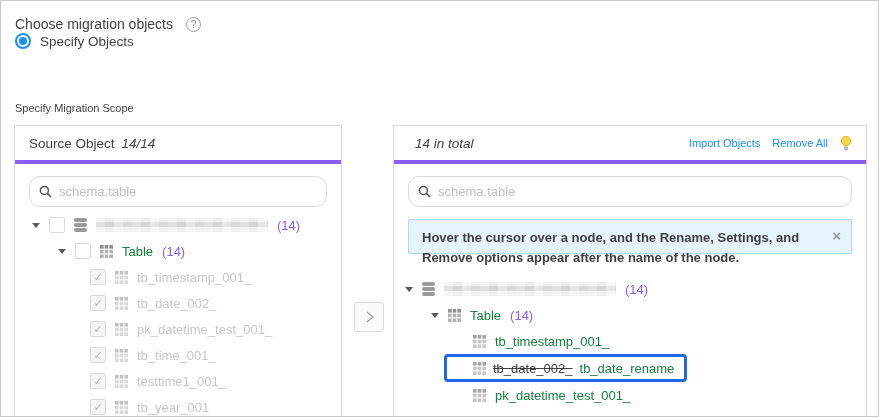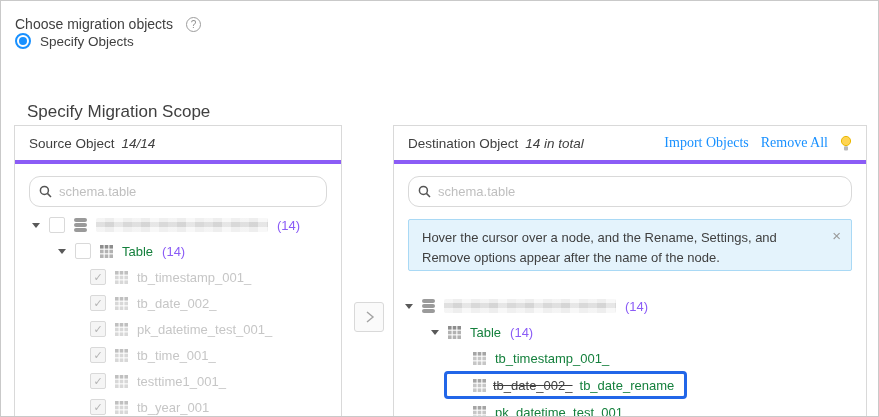--- a/index.html
+++ b/index.html
@@ -14,49 +14,49 @@
   .help-badge {
     display:inline-flex; width:15px; height:15px; border:1px solid #9d9d9d; border-radius:50%;
     color:#8f8f8f; font-size:10px; align-items:center; justify-content:center; cursor:default;
   }
   .radio-row { position:absolute; left:14px; top:32px; display:flex; align-items:center; gap:26px; }
   .radio-opt { display:flex; align-items:center; gap:9px; cursor:pointer; font-size:13.5px; }
   .radio { width:16px; height:16px; border-radius:50%; position:relative; background:#fff; }
   .radio.checked { border:2px solid #1890ff; }
   .radio.checked::after { content:""; position:absolute; left:2px; top:2px; width:8px; height:8px; border-radius:50%; background:#1890ff; }
   .radio.unchecked { border:1px solid #bfbfbf; }
-  .scope-label { position:absolute; left:14px; top:101px; font-size:17px; color:#404040;margin-left:12px; }
+  .scope-label { position:absolute; left:14px; top:101px; font-size:11px; color:#404040; }
 
   
   .panel { position:absolute; top:124px; background:#fff; border:1px solid #d9d9d9; }
   .panel.source { left:13px;  width:328px; height:340px; }
   .panel.dest   { left:392px; width:474px; height:340px; }
   .panel-header {
     height:38px; display:flex; align-items:center; padding:0 14px;
     border-bottom:4px solid #8b5cf6; font-size:13.5px; color:#404040;
   }
   .panel-header .count { margin-left:7px; color:#404040;font-style:italic; }
   .panel-header .spacer { flex:1; }
-  .link { color:#1890ff; cursor:pointer; text-decoration:none; font-size:14px;font-family:Liberation Serif, serif; }
+  .link { color:#1890ff; cursor:pointer; text-decoration:none; font-size:11px; }
   .header-actions { display:flex; align-items:center; gap:12px; }
 
   .search-box {
     margin:12px 14px 0 14px; height:31px; border:1px solid #d9d9d9; border-radius:11px;
     display:flex; align-items:center; padding:0 9px; gap:7px; background:#fff;
   }
   .search-box input {
     border:none; outline:none; flex:1; font-size:13px; color:#404040;
     font-family:"Liberation Sans", sans-serif; background:transparent;
   }
   .search-box input::placeholder { color:#bfbfbf; }
 
   
   .banner {
     margin:12px 14px 0 14px; background:#e4f3fc; border:1px solid #a9d9f5; border-radius:2px;
-    padding:8px 30px 8px 13px; position:relative; line-height:1.55; font-size:13px; color:#404040; height:52px;
+    padding:8px 30px 8px 13px; position:relative; line-height:1.55; font-size:13px; color:#404040; height:35px;font-weight:bold;
   }
   .banner .close-x {
     position:absolute; right:10px; top:8px; color:#9a9a9a; font-size:15px; cursor:pointer; line-height:1;
   }
 
   
   .tree { margin-top:5px; }
   .tree.dest-tree { margin-top:22px; }
   .tree-row { height:26px; display:flex; align-items:center; gap:9px; white-space:nowrap; }
   .caret {
@@ -313,21 +313,20 @@
   <button class="move-btn">
     <span class="icon">
       <svg width="14" height="14" viewBox="0 0 14 14">
           <polyline points="5,2 11,7 5,12" fill="none" stroke="#a3a3a3" stroke-width="1.4"></polyline>
         </svg>
     </span>
   </button>
 
   <div class="panel dest">
     <div class="panel-header">
-      <span>Destination Object</span>
       <span class="count">14 in total</span>
       <span class="spacer"></span>
       <span class="header-actions">
         <a class="link">Import Objects</a>
         <a class="link">Remove All</a>
         <span class="icon">
           <svg width="12" height="17" viewBox="0 0 12 17">
               <circle cx="6" cy="6" r="4.6" fill="#ffd452" stroke="#eab800" stroke-width="1"></circle>
               <rect x="4" y="11.2" width="4" height="4.2" rx="1" fill="#b9b9b9"></rect>
             </svg>

